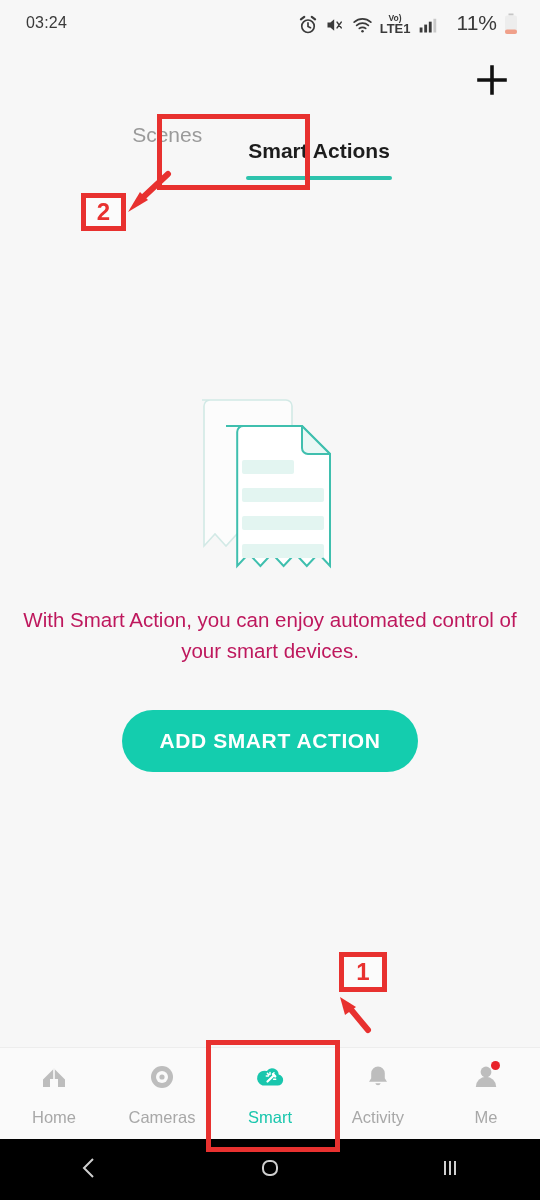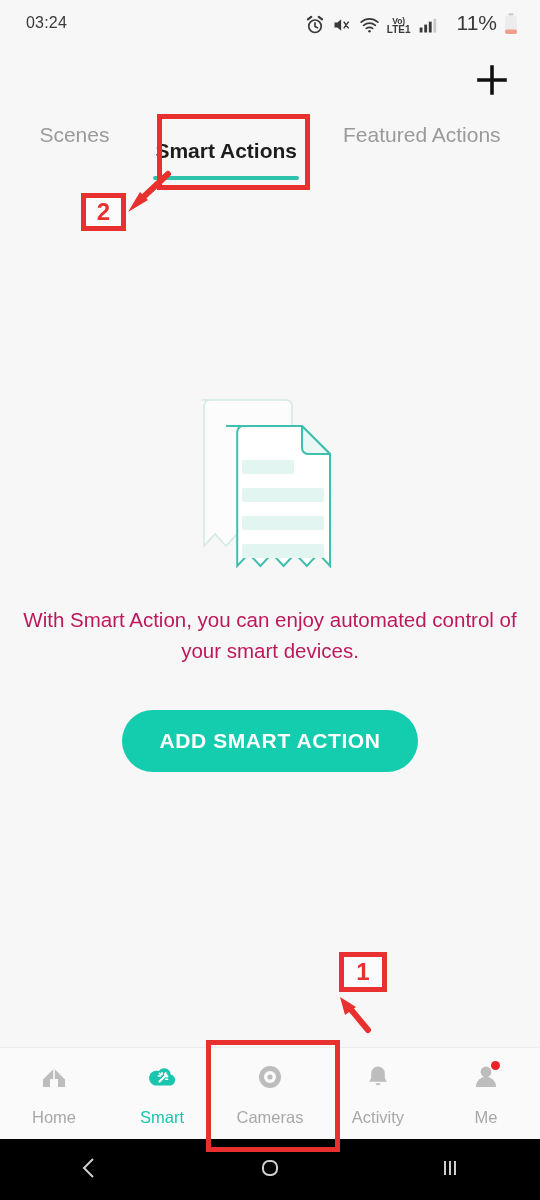--- a/index.html
+++ b/index.html
@@ -175,21 +175,21 @@
         <svg width="21" height="20" viewBox="0 0 24 24">
           <path d="M2 8.5C5 6 8.4 4.7 12 4.7s7 1.3 10 3.8" fill="none" stroke="#3a3a3a" stroke-width="2.1" stroke-linecap="round"></path>
           <path d="M5 12.4C7 10.7 9.4 9.8 12 9.8s5 0.9 7 2.6" fill="none" stroke="#3a3a3a" stroke-width="2.1" stroke-linecap="round"></path>
           <path d="M8.2 16.1c1.1-0.9 2.4-1.4 3.8-1.4s2.7 0.5 3.8 1.4" fill="none" stroke="#3a3a3a" stroke-width="2.1" stroke-linecap="round"></path>
           <circle cx="12" cy="19.4" r="1.5" fill="#3a3a3a"></circle>
         </svg>
       </span>
 
       <span style="display:flex;flex-direction:column;align-items:center;line-height:1;">
         <span style="font-size:8.5px;font-weight:bold;color:#3a3a3a;">Vo)</span>
-        <span style="font-size:10px;font-weight:bold;color:#3a3a3a;">LTE1</span>
+        <span style="font-size:13px;font-weight:bold;color:#3a3a3a;">LTE1</span>
       </span>
 
       <span>
         <svg width="20" height="20" viewBox="0 0 24 24">
           <rect x="2" y="15" width="3.4" height="6" fill="#3a3a3a"></rect>
           <rect x="7.5" y="11.5" width="3.4" height="9.5" fill="#3a3a3a"></rect>
           <rect x="13" y="8" width="3.4" height="13" fill="#3a3a3a"></rect>
           <rect x="18.5" y="4.5" width="3.4" height="16.5" fill="#c9c9c9"></rect>
         </svg>
       </span>
@@ -214,23 +214,20 @@
   </div>
 
   <div class="tabs">
     <div class="tab">
       <span>Scenes</span>
     </div>
     <div class="tab active" style="margin:16px 18px;">
       <span>Smart Actions</span>
       <span class="tab-underline"></span>
     </div>
-    <div class="tab">
-      <span>Featured Actions</span>
-    </div>
   </div>
 
   <div class="illus">
     <svg width="180" height="195" viewBox="0 0 180 195">
 
       <path d="M22 12 h84 a6 6 0 0 1 6 6 v140 l-11 -12 -11 12 -11 -12 -11 12 -11 -12 -11 12 -11 -12 -11 12 V18 a6 6 0 0 1 6 -6 z" fill="#ffffff" stroke="#bfe3dd" stroke-width="1.6" opacity="0.65"></path>
 
       <path d="M46 38 h76 l28 28 v112 l-11.6 -12.5 -11.6 12.5 -11.6 -12.5 -11.6 12.5 -11.6 -12.5 -11.6 12.5 -11.6 -12.5 -11.6 12.5 V44 a6 6 0 0 1 6 -6 z" fill="#ffffff" stroke="#3fbfae" stroke-width="2"></path>
 
       <path d="M122 38 v22 a6 6 0 0 0 6 6 h22 z" fill="#eaf8f5" stroke="#3fbfae" stroke-width="2" stroke-linejoin="round"></path>
@@ -251,41 +248,41 @@
     <div class="navitem">
       <span class="nav-icon">
         <svg width="34" height="34" viewBox="0 0 34 34">
           <path d="M6 19.5 L17 8.5 L28 19.5 V27 h-7 v-8 h-8 v8 H6 z" fill="#bdbdbd"></path>
           <path d="M17 8.5 L17 27" stroke="#fafafa" stroke-width="1.6"></path>
         </svg>
       </span>
       <span class="nav-label">Home</span>
     </div>
 
+    <div class="navitem">
+      <span class="nav-icon">
+        <svg width="34" height="34" viewBox="0 0 34 34">
+          <circle cx="17" cy="17" r="11" fill="#bdbdbd"></circle>
+          <circle cx="17" cy="17" r="6" fill="#fafafa"></circle>
+          <circle cx="17" cy="17" r="2.6" fill="#bdbdbd"></circle>
+        </svg>
+      </span>
+      <span class="nav-label">Cameras</span>
+    </div>
+
     <div class="navitem active">
       <span class="nav-icon">
         <svg width="34" height="34" viewBox="0 0 34 34">
           <path d="M9.5 25.5h15a5.5 5.5 0 0 0 1.2 -10.9 A6.6 6.6 0 0 0 13.8 11 A5.8 5.8 0 0 0 9.5 25.5 z" fill="#19c6ad"></path>
           <path d="M14.5 21.5 L21 15.2" stroke="#ffffff" stroke-width="2.2" stroke-linecap="round"></path>
           <path d="M20 14.2 l2.2 2.2" stroke="#ffffff" stroke-width="2.4" stroke-linecap="round"></path>
           <path d="M17 12.4 v2.2 M13.3 16 h2.1 M20.6 19.3 h2.1 M14.4 13.4 l1.4 1.4 M21 12.8 l-1.3 1.4" stroke="#ffffff" stroke-width="1.5" stroke-linecap="round"></path>
         </svg>
       </span>
       <span class="nav-label">Smart</span>
-    </div>
-
-    <div class="navitem">
-      <span class="nav-icon">
-        <svg width="34" height="34" viewBox="0 0 34 34">
-          <circle cx="17" cy="17" r="11" fill="#bdbdbd"></circle>
-          <circle cx="17" cy="17" r="6" fill="#fafafa"></circle>
-          <circle cx="17" cy="17" r="2.6" fill="#bdbdbd"></circle>
-        </svg>
-      </span>
-      <span class="nav-label">Cameras</span>
     </div>
 
     <div class="navitem">
       <span class="nav-icon">
         <svg width="34" height="34" viewBox="0 0 34 34">
           <path d="M17 6.5 a6.8 6.8 0 0 0 -6.8 6.8 v5 l-2.2 3.4 h18 l-2.2 -3.4 v-5 A6.8 6.8 0 0 0 17 6.5 z" fill="#bdbdbd"></path>
           <path d="M14.3 23.3 a2.8 2.8 0 0 0 5.4 0 z" fill="#bdbdbd"></path>
         </svg>
       </span>
       <span class="nav-label">Activity</span>

